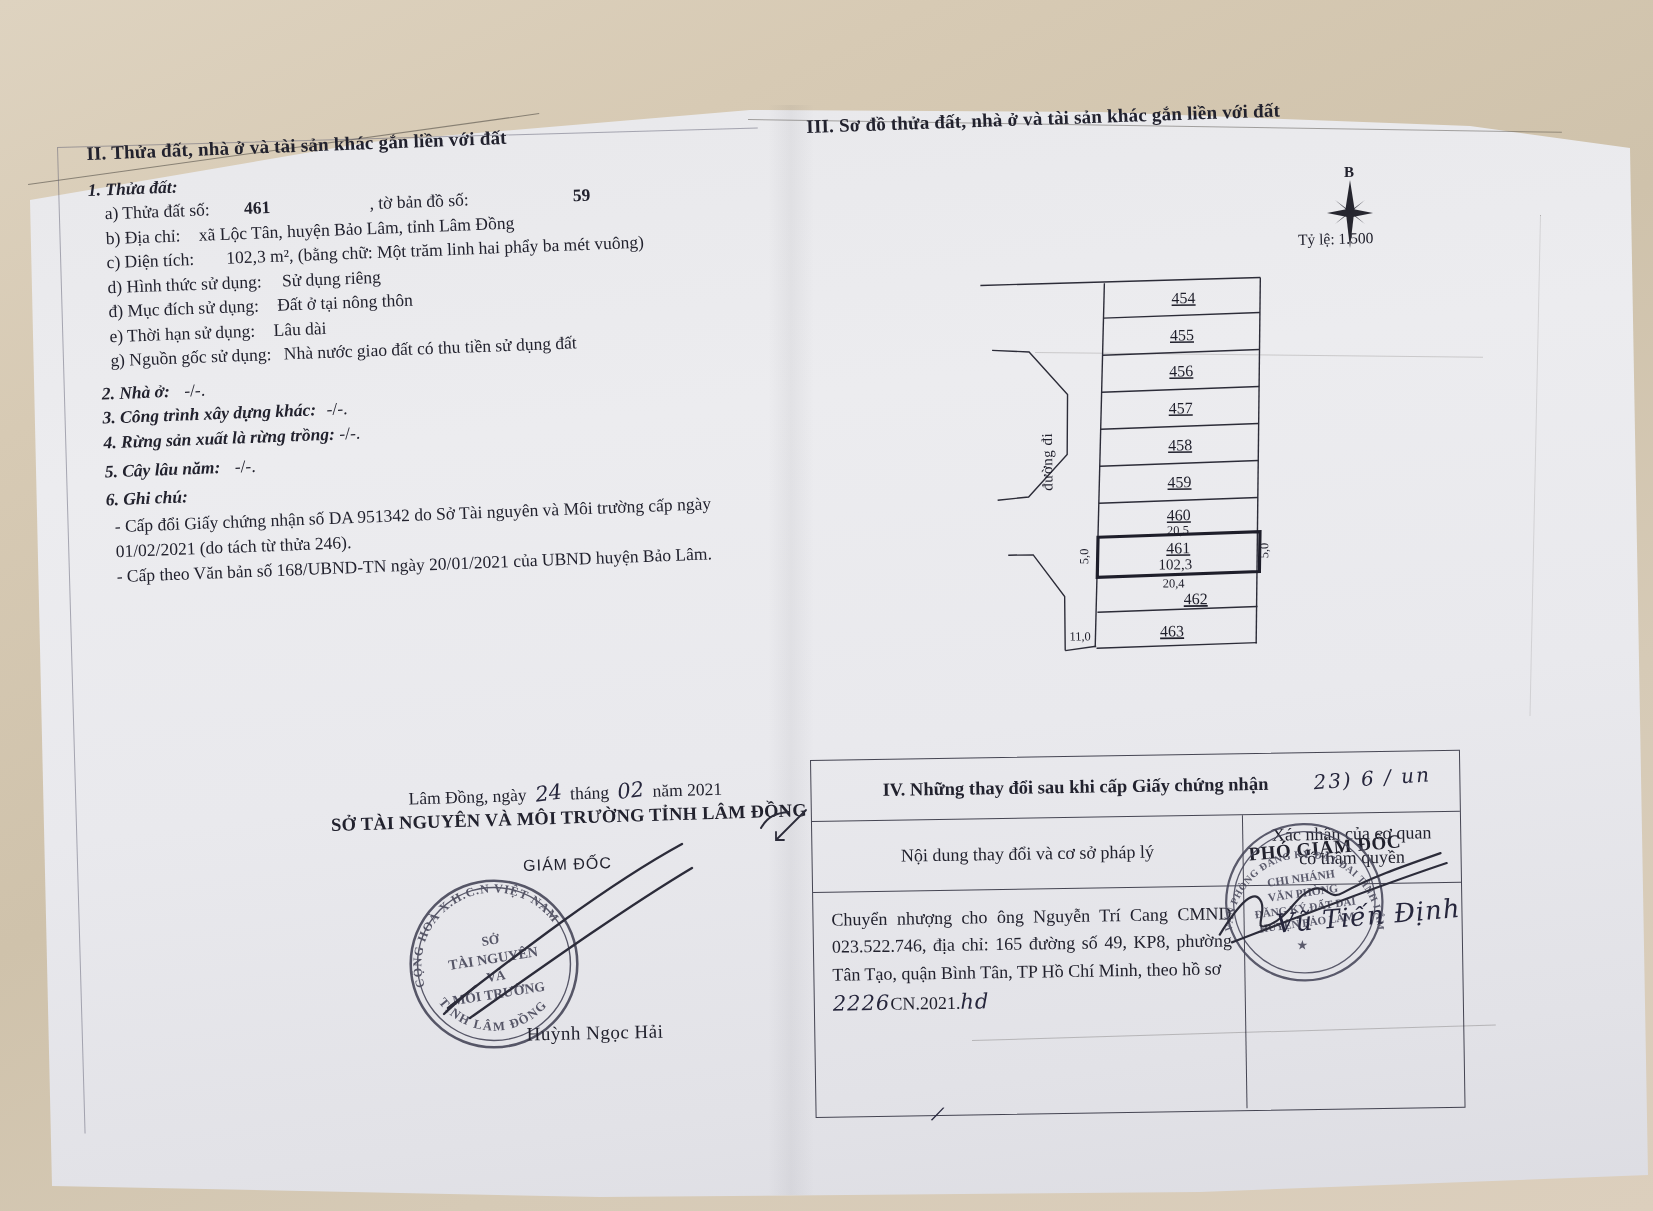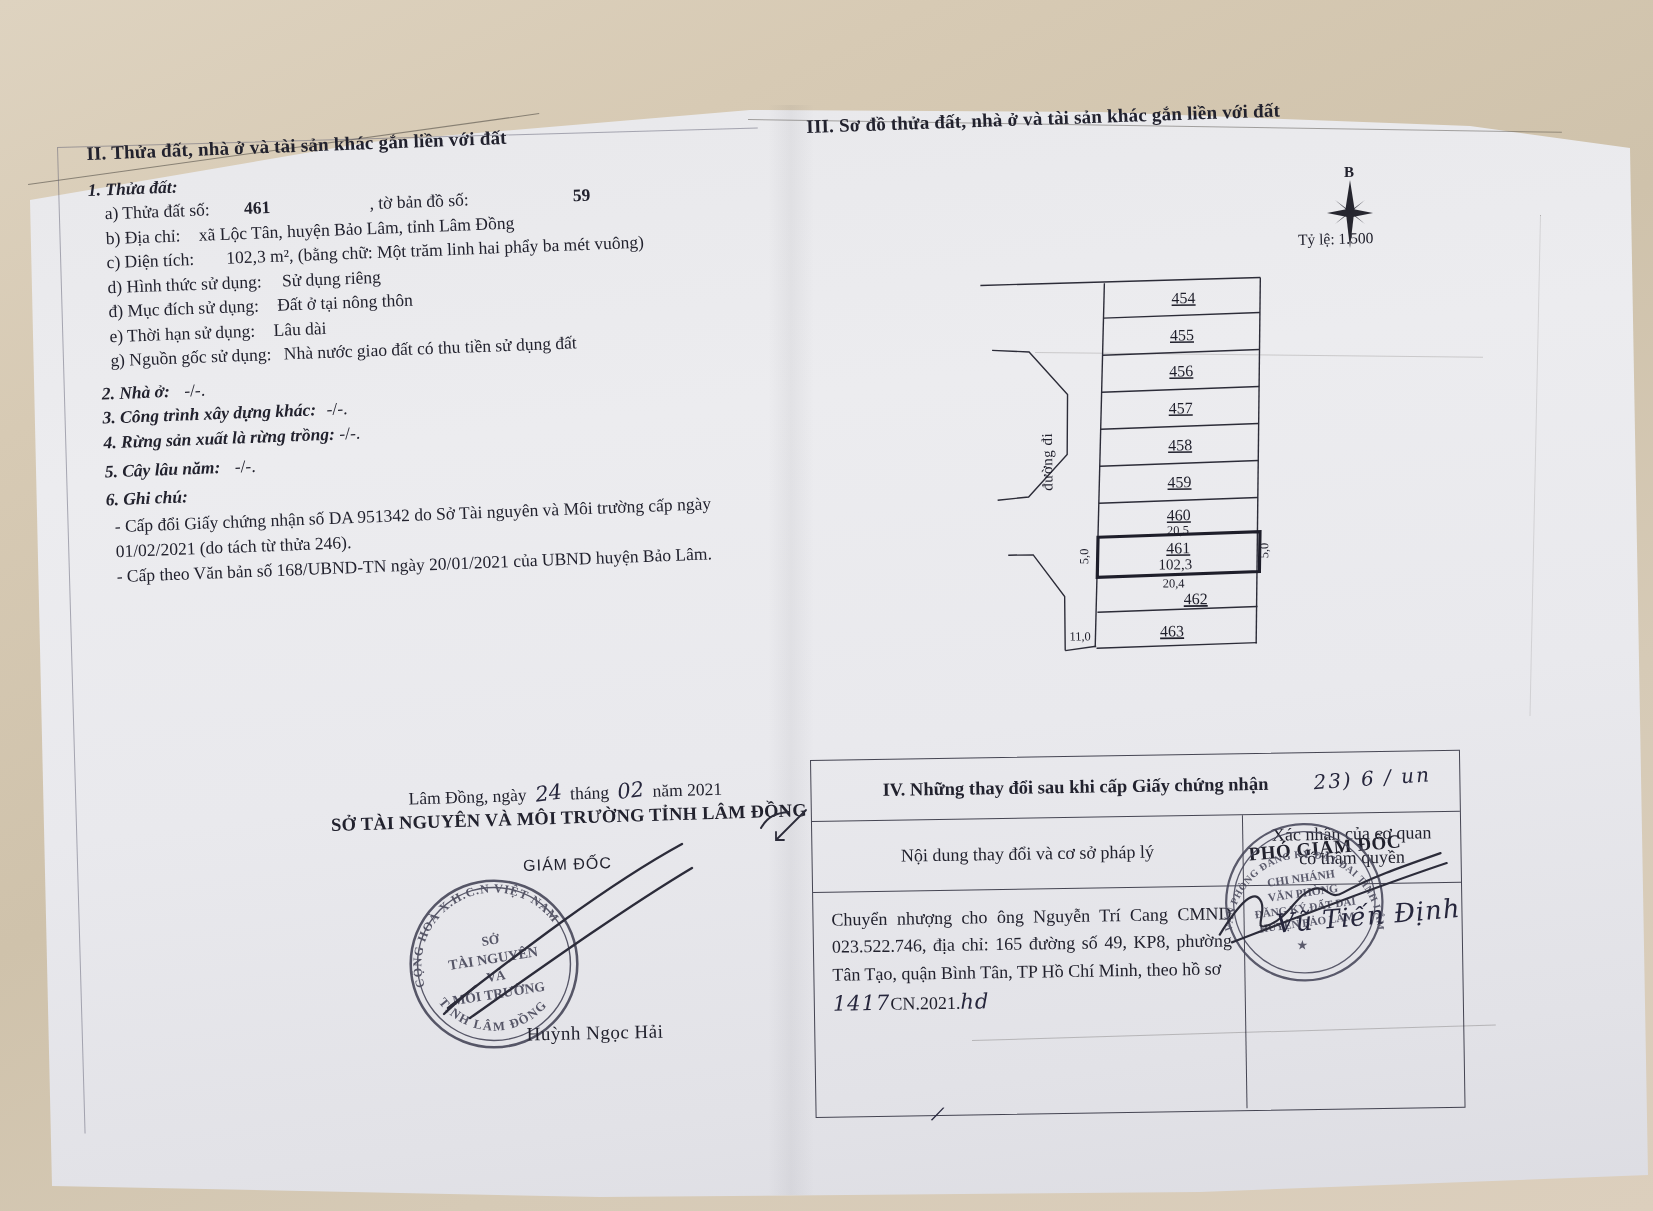--- a/index.html
+++ b/index.html
@@ -268,21 +268,21 @@
       <div class="tc1">Nội dung thay đổi và cơ sở pháp lý</div>
       <div class="tc2">
         <div>Xác nhận của cơ quan</div>
         <div>có thẩm quyền</div>
       </div>
     </div>
     <div class="trow3">
       <div class="tc1 para">
         <span>Chuyển nhượng cho ông Nguyễn Trí Cang CMND 023.522.746, địa chỉ: 165 đường số 49, KP8, phường Tân Tạo, quận Bình Tân, TP Hồ Chí Minh, theo hồ sơ</span>
         <br>
-        <span class="hand handnum">1417</span><span>CN.2021.</span><span class="hand handnum">hd</span>
+        <span class="hand handnum">2226</span><span>CN.2021.</span><span class="hand handnum">hd</span>
         <span class="stray hand">/</span>
       </div>
       <div class="tc2"></div>
     </div>
 
     <div class="phogd">PHÓ GIÁM ĐỐC</div>
 
     <svg class="stampR" viewBox="0 0 200 200">
       <g stroke="#47475a" fill="none">
         <circle cx="100" cy="100" r="84" stroke-width="2.4"></circle>

